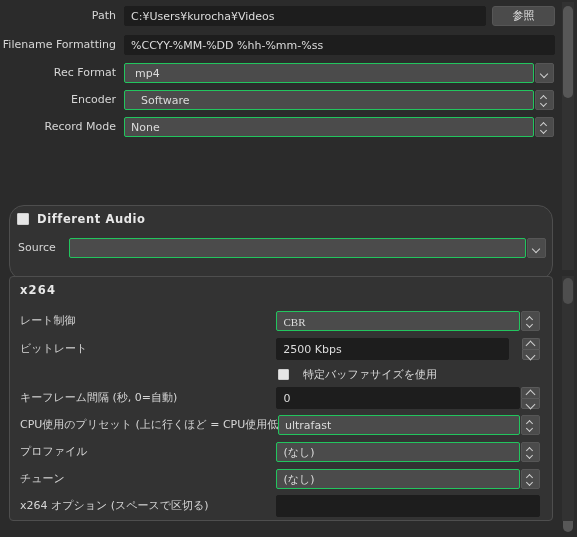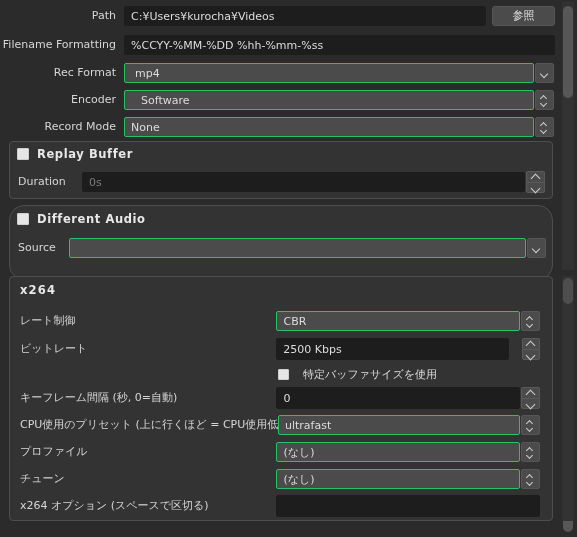--- a/index.html
+++ b/index.html
@@ -267,57 +267,40 @@
 
     <div class="frow" style="top:116px; width:558px;">
       <div class="flabel">Record Mode</div>
       <div class="combo" style="width:410px;">None</div>
       <div class="arrowbox spin-stack" style="margin-left:1px;">
         <span class="chev up small"></span>
         <span class="chev small"></span>
       </div>
     </div>
 
-    <div class="group" style="left:9px; top:141px; width:544px; height:58px;">
-      <div class="gcheck" style="left:7px; top:6px;"></div>
-      <div class="group-title" style="left:27px; top:5px;">Replay Buffer</div>
-
-      <div class="xrow" style="left:8px; top:29px; width:528px;">
-        <div class="xlabel" style="width:60px;">Duration</div>
-        <div class="tinput ph" style="width:443px; margin-left:4px;">0s</div>
-        <div class="spinbig" style="margin-left:1px;">
-          <div class="half">
-              <span class="chev up"></span>
-            </div>
-          <div class="half">
-              <span class="chev"></span>
-            </div>
-        </div>
-      </div>
-    </div>
 
     <div class="group" style="left:9px; top:205px; width:544px; height:75px;border-radius:15px;">
       <div class="gcheck" style="left:7px; top:7px;"></div>
       <div class="group-title" style="left:27px; top:6px;">Different Audio</div>
 
       <div class="xrow" style="left:8px; top:31px; width:528px;">
         <div class="xlabel" style="width:48px;">Source</div>
         <div class="combo" style="width:462px; margin-left:4px;"></div>
         <div class="arrowbox combo-arrow" style="margin-left:1px;">
           <span class="chev"></span>
         </div>
       </div>
     </div>
 
     <div class="group" style="left:9px; top:276px; width:544px; height:245px;">
       <div class="group-title" style="left:10px; top:6px; letter-spacing:1.2px;">x264</div>
 
       <div class="xrow" style="left:10px; top:33px; width:520px;">
         <div class="xlabel" style="width:258px;">レート制御</div>
-        <div class="combo" style="width:245px;">CBR</div>
+        <div class="combo" style="width:245px;font-family:Liberation Serif, serif;">CBR</div>
         <div class="arrowbox spin-stack" style="margin-left:1px;">
           <span class="chev up small"></span>
           <span class="chev small"></span>
         </div>
       </div>
 
       <div class="xrow" style="left:10px; top:61px; width:520px;gap:12px;">
         <div class="xlabel" style="width:258px;">ビットレート</div>
         <div class="tinput" style="width:245px; height:22px; line-height:22px;">2500 Kbps</div>
         <div class="spinbig" style="margin-left:1px;">

